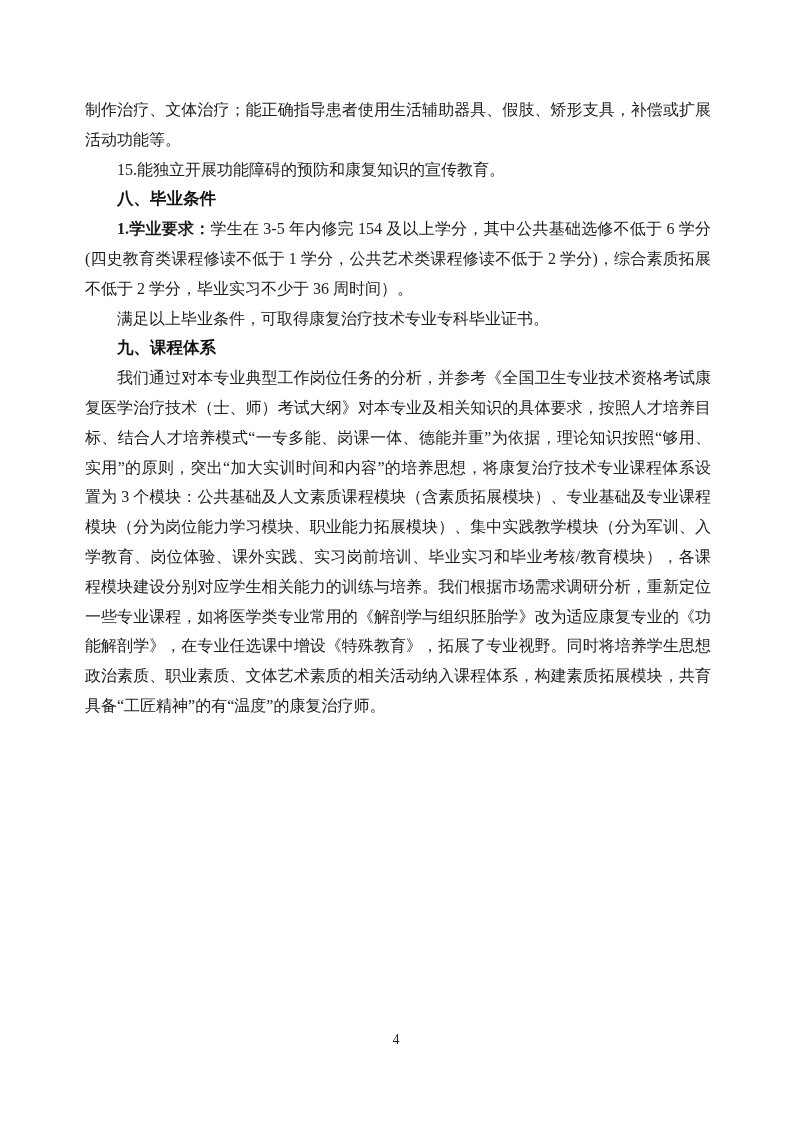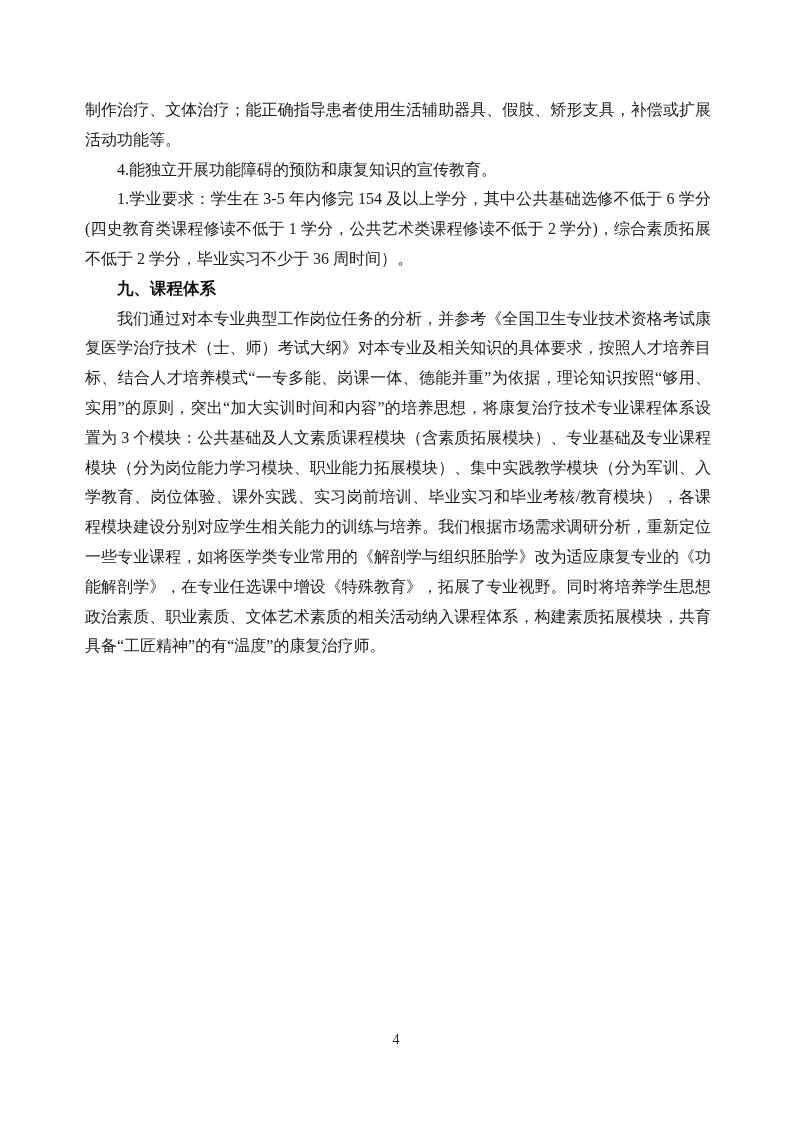--- a/index.html
+++ b/index.html
@@ -37,21 +37,21 @@
   }
   .heading {
     margin: 0;
     font-size: 16.5px;
     line-height: 29.8px;
     font-weight: bold;
     text-indent: 32px;
     color: #111111;
   }
   .bold {
-    font-weight: normal;
+    font-weight: bold;
   }
   .footer {
     position: absolute;
     top: 1030px;
     left: 0;
     width: 792px;
     text-align: center;
     font-size: 14px;
     line-height: 20px;
     color: #222222;
@@ -62,30 +62,36 @@
 
 <div class="page">
   <div class="content">
 
     <p class="para">
       <span>制作治疗、文体治疗；能正确指导患者使用生活辅助器具、假肢、矫形支具，补偿或扩展活动功能等。</span>
     </p>
 
 
     <p class="para indent">
-      <span>4.能独立开展功能障碍的预防和康复知识的宣传教育。</span>
+      <span>15.能独立开展功能障碍的预防和康复知识的宣传教育。</span>
     </p>
 
 
+    <h2 class="heading">
+      <span>八、毕业条件</span>
+    </h2>
 
     <p class="para indent">
       <span class="bold">1.学业要求：</span><span>学生在 3-5 年内修完 154 及以上学分，其中公共基础选修不低于 6 学分(四史教育类课程修读不低于 1 学分，公共艺术类课程修读不低于 2 学分)，综合素质拓展不低于 2 学分，毕业实习不少于 36 周时间）。</span>
     </p>
 
 
+    <p class="para indent">
+      <span>满足以上毕业条件，可取得康复治疗技术专业专科毕业证书。</span>
+    </p>
 
     <h2 class="heading">
       <span>九、课程体系</span>
     </h2>
 
     <p class="para indent">
       <span>我们通过对本专业典型工作岗位任务的分析，并参考《全国卫生专业技术资格考试康复医学治疗技术（士、师）考试大纲》对本专业及相关知识的具体要求，按照人才培养目标、结合人才培养模式“一专多能、岗课一体、德能并重”为依据，理论知识按照“够用、实用”的原则，突出“加大实训时间和内容”的培养思想，将康复治疗技术专业课程体系设置为 3 个模块：公共基础及人文素质课程模块（含素质拓展模块）、专业基础及专业课程模块（分为岗位能力学习模块、职业能力拓展模块）、集中实践教学模块（分为军训、入学教育、岗位体验、课外实践、实习岗前培训、毕业实习和毕业考核/教育模块），各课程模块建设分别对应学生相关能力的训练与培养。我们根据市场需求调研分析，重新定位一些专业课程，如将医学类专业常用的《解剖学与组织胚胎学》改为适应康复专业的《功能解剖学》，在专业任选课中增设《特殊教育》，拓展了专业视野。同时将培养学生思想政治素质、职业素质、文体艺术素质的相关活动纳入课程体系，构建素质拓展模块，共育具备“工匠精神”的有“温度”的康复治疗师。</span>
     </p>
 
   </div>

